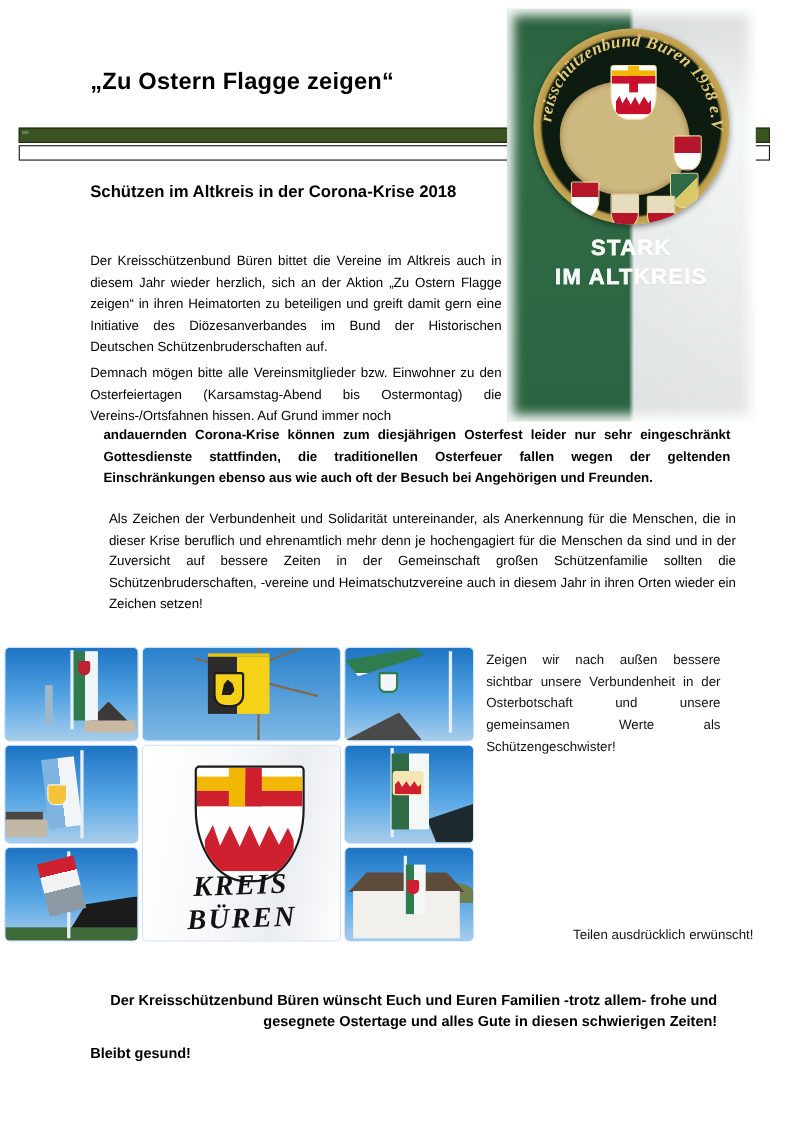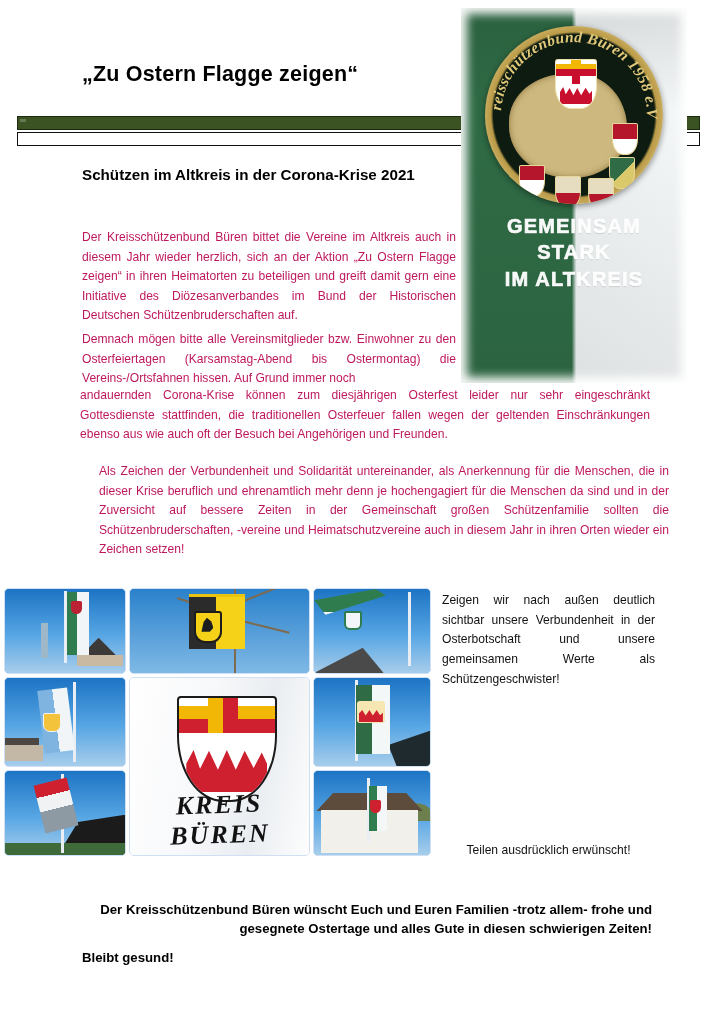--- a/index.html
+++ b/index.html
@@ -214,26 +214,26 @@
     mix-blend-mode: normal;
   }
 
   
   .body-text {
     position: absolute;
     font-size: 12.1px;
     line-height: 1.62;
     text-align: justify;
     text-justify: inter-word;
-    color: #be185d;
+    color: #000000;
     hyphens: none;
   }
   .p1 { left: 82px; top: 228px; width: 374px; }
   .p2 { left: 82px; top: 330px; width: 374px; }
-  .p2-wide { left: 80px; top: 386px; width: 570px; }
+  .p2-wide { left: 94px; top: 386px; width: 570px; font-weight: bold; }
   .p3 { left: 99px; top: 462px; width: 570px; }
 
   
   .collage {
     position: absolute;
     left: 4px;
     top: 588px;
     width: 427px;
     height: 264px;
     display: grid;
@@ -339,21 +339,21 @@
     left: 442px;
     width: 213px;
     font-size: 12.1px;
     line-height: 1.63;
     text-align: justify;
     text-justify: inter-word;
     color: #111111;
   }
   .s1 { top: 591px; }
   .s2 { top: 696px; }
-  .s3 { top: 841px; text-align: center; }
+  .s3 { top: 841px; text-align: right; margin-left: 30px; }
 
   
   .footer {
     position: absolute;
     left: 82px;
     width: 570px;
     font-size: 13.2px;
     font-weight: bold;
     line-height: 1.45;
   }
@@ -365,21 +365,21 @@
 
 <div class="page">
 
   <div class="doc-title">„Zu Ostern Flagge zeigen“</div>
 
   <div class="bar-wrap">
     <div class="bar-green"></div>
     <div class="bar-white"></div>
   </div>
 
-  <div class="subtitle">Schützen im Altkreis in der Corona-Krise 2021</div>
+  <div class="subtitle">Schützen im Altkreis in der Corona-Krise 2018</div>
 
   <div class="banner">
     <div class="banner-inner"></div>
 
     <div class="emblem">
       <svg class="emblem-ring-text" viewBox="0 0 178 178">
         <defs>
           <path id="ringpath" d="M 16,89 A 73,73 0 0 1 162,89" fill="none"></path>
         </defs>
         <text font-family="Liberation Serif, serif" font-size="15.5" font-weight="bold" font-style="italic" fill="#e3c97a" letter-spacing="0.4">
@@ -395,21 +395,20 @@
         <div class="antler"></div>
       </div>
       <div class="small-shield ss-a"></div>
       <div class="small-shield ss-b"></div>
       <div class="small-shield ss-c"></div>
       <div class="small-shield ss-d"></div>
       <div class="small-shield ss-e"></div>
     </div>
 
     <div class="banner-slogan">
-      <span class="ln">GEMEINSAM</span>
       <span class="ln">STARK</span>
       <span class="ln">IM ALTKREIS</span>
     </div>
   </div>
 
   <div class="body-text p1">Der Kreisschützenbund Büren bittet die Vereine im Altkreis auch in diesem Jahr wieder herzlich, sich an der Aktion „Zu Ostern Flagge zeigen“ in ihren Heimatorten zu beteiligen und greift damit gern eine Initiative des Diözesanverbandes im Bund der Historischen Deutschen Schützenbruderschaften auf.</div>
   <div class="body-text p2">Demnach mögen bitte alle Vereinsmitglieder bzw. Einwohner zu den Osterfeiertagen (Karsamstag-Abend bis Ostermontag) die Vereins-/Ortsfahnen hissen. Auf Grund immer noch</div>
   <div class="body-text p2-wide">andauernden Corona-Krise können zum diesjährigen Osterfest leider nur sehr eingeschränkt Gottesdienste stattfinden, die traditionellen Osterfeuer fallen wegen der geltenden Einschränkungen ebenso aus wie auch oft der Besuch bei Angehörigen und Freunden.</div>
   <div class="body-text p3">Als Zeichen der Verbundenheit und Solidarität untereinander, als Anerkennung für die Menschen, die in dieser Krise beruflich und ehrenamtlich mehr denn je hochengagiert für die Menschen da sind und in der Zuversicht auf bessere Zeiten in der Gemeinschaft großen Schützenfamilie sollten die Schützenbruderschaften, -vereine und Heimatschutzvereine auch in diesem Jahr in ihren Orten wieder ein Zeichen setzen!</div>
 
@@ -489,19 +488,19 @@
       <div class="hill"></div>
       <div class="roof8"></div>
       <div class="house8"></div>
       <div class="pole pole8"></div>
       <div class="flag flag8"></div>
       <div class="crest8"></div>
     </div>
 
   </div>
 
-  <div class="side-text s1">Zeigen wir nach außen deutlich sichtbar unsere Verbundenheit in der Osterbotschaft und unsere gemeinsamen Werte als Schützengeschwister!</div>
+  <div class="side-text s1">Zeigen wir nach außen bessere sichtbar unsere Verbundenheit in der Osterbotschaft und unsere gemeinsamen Werte als Schützengeschwister!</div>
   <div class="side-text s3">Teilen ausdrücklich erwünscht!</div>
 
   <div class="footer f1">Der Kreisschützenbund Büren wünscht Euch und Euren Familien -trotz allem- frohe und gesegnete Ostertage und alles Gute in diesen schwierigen Zeiten!</div>
   <div class="footer f2">Bleibt gesund!</div>
 
 </div>
 
 </body></html>

